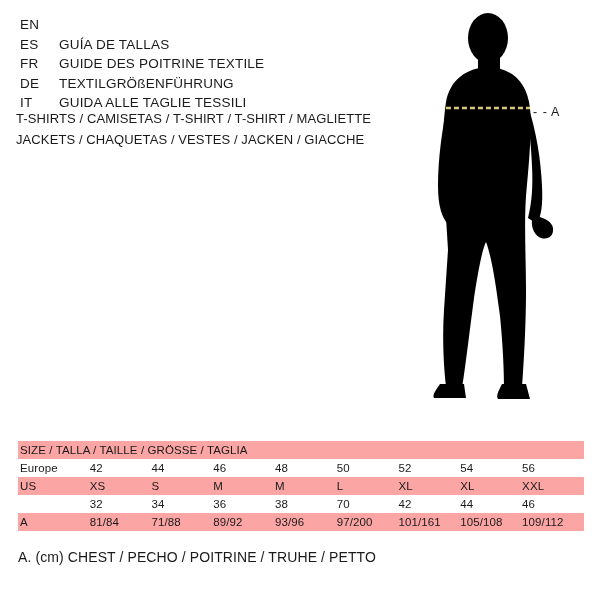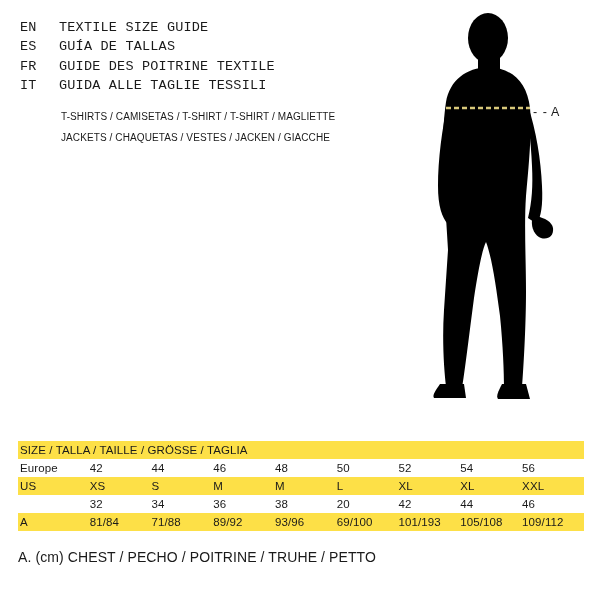--- a/index.html
+++ b/index.html
@@ -23,48 +23,46 @@
 
   
   .lang-block {
     position: absolute;
     left: 20px;
     top: 15px;
     width: 380px;
   }
   .lang-row {
     display: flex;
-    align-items: flex-end;
+    align-items: center;
     height: 19.5px;
     font-size: 13.5px;
     letter-spacing: 0.2px;
-    font-family: Liberation Mono, monospace;
   }
   .lang-code {
     width: 39px;
     flex: 0 0 39px;
     color: #1a1a1a;
   }
   .lang-text {
     color: #1a1a1a;
     white-space: nowrap;
   }
 
   
   .cat-block {
     position: absolute;
     left: 16px;
     top: 111px;
   }
   .cat-line {
-    font-size: 10px;
+    font-size: 13px;
     height: 21px;
     letter-spacing: 0.1px;
     white-space: nowrap;
-    margin-left: 45px;
   }
 
   
   .figure-wrap {
     position: absolute;
     left: 400px;
     top: 10px;
     width: 200px;
     height: 390px;
   }
@@ -106,21 +104,21 @@
     font-size: 11.5px;
     color: #1a1a1a;
   }
   table.sizes td {
     padding: 0;
     height: 18px;
     vertical-align: middle;
     font-size: 11.5px;
     letter-spacing: 0.1px;
   }
-  .row-shaded td { background: #fde047; }
+  .row-shaded td { background: #fca5a5; }
   .row-plain td { background: #ffffff; margin-left: 23px; }
   .c-label { width: 70px; padding-left: 2px !important; }
   .c-val   { width: 62px; }
   .hdr td { font-size: 11.5px; }
   .footnote {
     position: absolute;
     left: 18px;
     top: 549px;
     font-size: 14px;
     letter-spacing: 0.1px;
@@ -129,29 +127,32 @@
   }
 </style>
 </head>
 <body>
 
 <div class="page">
 
   <div class="lang-block">
     <div class="lang-row">
       <span class="lang-code">EN</span>
-      <span class="lang-text">TEXTILE SIZE GUIDE</span>
     </div>
     <div class="lang-row">
       <span class="lang-code">ES</span>
       <span class="lang-text">GUÍA DE TALLAS</span>
     </div>
     <div class="lang-row">
       <span class="lang-code">FR</span>
       <span class="lang-text">GUIDE DES POITRINE TEXTILE</span>
+    </div>
+    <div class="lang-row">
+      <span class="lang-code">DE</span>
+      <span class="lang-text">TEXTILGRÖßENFÜHRUNG</span>
     </div>
     <div class="lang-row">
       <span class="lang-code">IT</span>
       <span class="lang-text">GUIDA ALLE TAGLIE TESSILI</span>
     </div>
   </div>
 
   <div class="cat-block">
     <div class="cat-line">T-SHIRTS / CAMISETAS / T-SHIRT / T-SHIRT / MAGLIETTE</div>
     <div class="cat-line">JACKETS / CHAQUETAS / VESTES / JACKEN / GIACCHE</div>
@@ -228,34 +229,34 @@
         <td class="c-val">XL</td>
         <td class="c-val">XXL</td>
       </tr>
 
       <tr class="row-plain">
         <td class="c-label"></td>
         <td class="c-val">32</td>
         <td class="c-val">34</td>
         <td class="c-val">36</td>
         <td class="c-val">38</td>
-        <td class="c-val">20</td>
+        <td class="c-val">70</td>
         <td class="c-val">42</td>
         <td class="c-val">44</td>
         <td class="c-val">46</td>
       </tr>
 
       <tr class="row-shaded">
         <td class="c-label">A</td>
         <td class="c-val">81/84</td>
         <td class="c-val">71/88</td>
         <td class="c-val">89/92</td>
         <td class="c-val">93/96</td>
-        <td class="c-val">69/100</td>
-        <td class="c-val">101/193</td>
+        <td class="c-val">97/200</td>
+        <td class="c-val">101/161</td>
         <td class="c-val">105/108</td>
         <td class="c-val">109/112</td>
       </tr>
     </tbody>
   </table>
 
   <div class="footnote">A. (cm) CHEST / PECHO / POITRINE / TRUHE / PETTO</div>
 
 </div>
 

